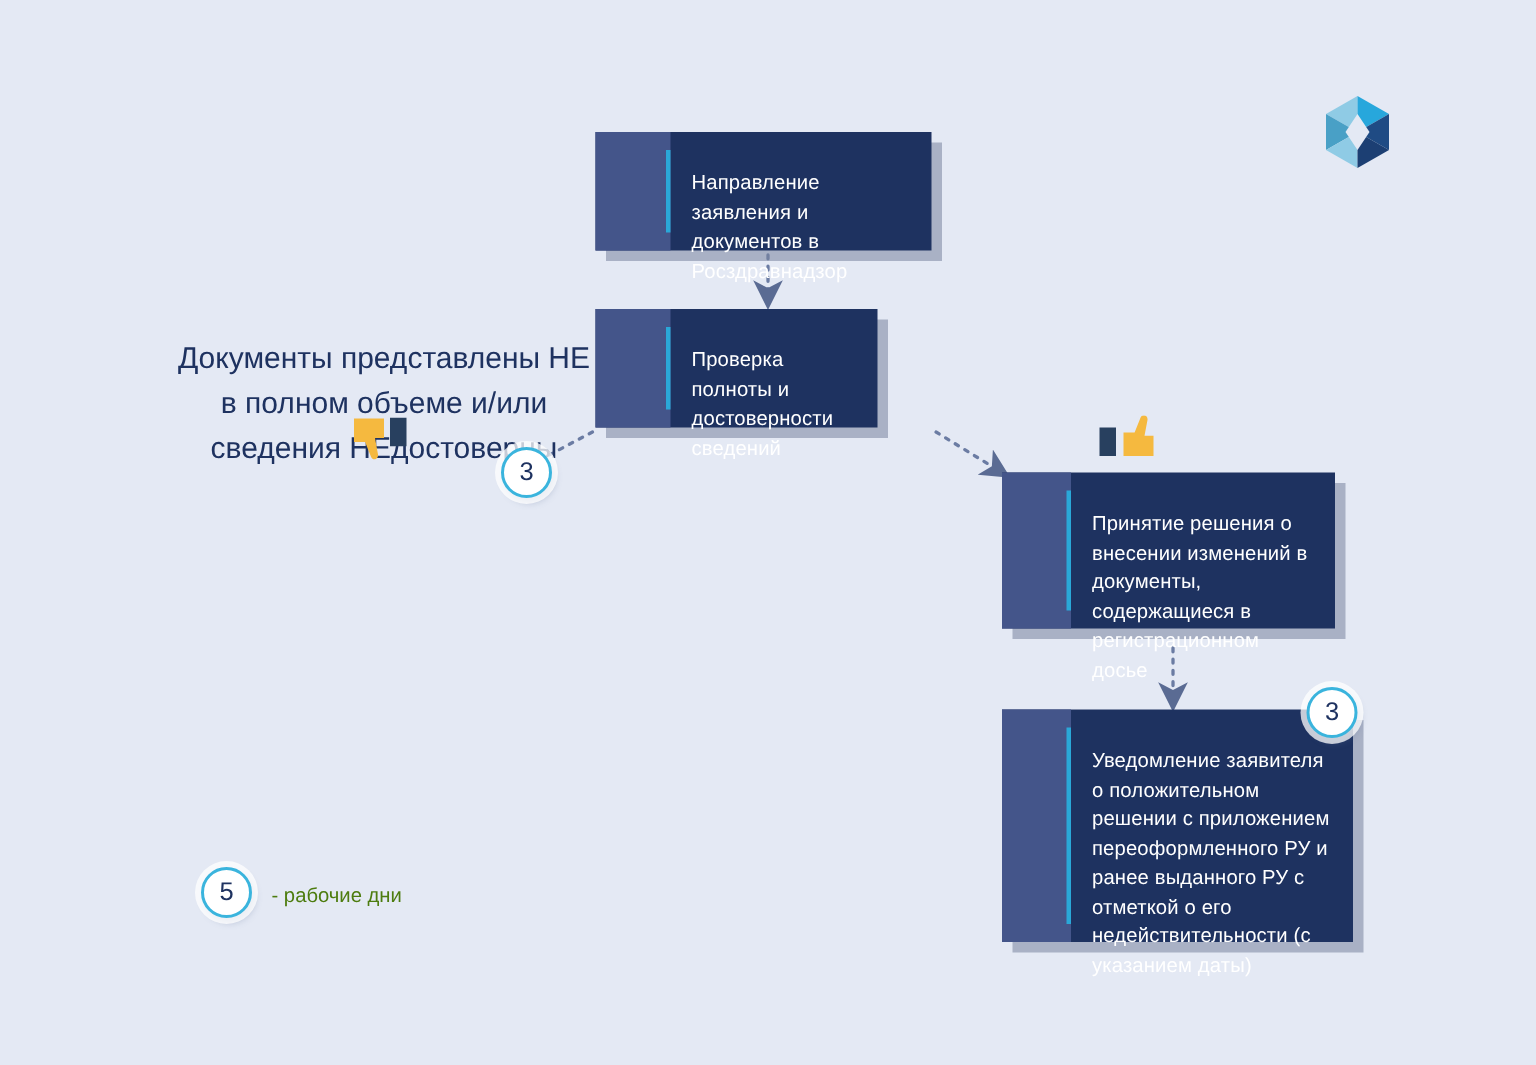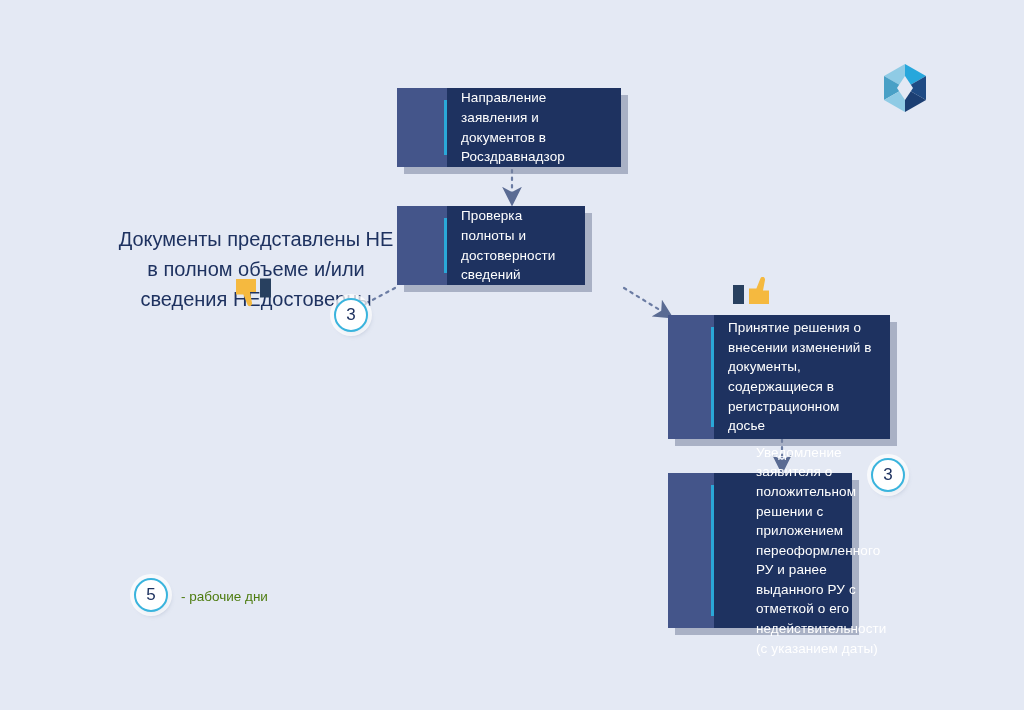--- a/index.html
+++ b/index.html
@@ -46,47 +46,48 @@
     position: absolute;
     right: 0;
     top: 12px;
     bottom: 12px;
     width: 3px;
     background: #2aa8d8;
   }
   .node .body {
     flex: 1 1 auto;
     display: flex;
-    align-items: center;
+    align-items: flex-start;
     padding: 10px 14px 10px 14px;
     box-sizing: border-box;
+    margin-top: 14px;
   }
   .node .body p {
     margin: 0;
     color: #ffffff;
     font-size: 13.5px;
     line-height: 1.45;
     letter-spacing: 0.1px;
     font-family: "Liberation Sans", sans-serif;
   }
 
   
   #node-submit     { left: 397px; top: 88px;  width: 224px; height: 79px; }
   #node-submit .left-panel { width: 50px; }
 
   #node-check      { left: 397px; top: 206px; width: 188px; height: 79px; }
   #node-check .left-panel { width: 50px; }
 
   #node-return     { left: 129px; top: 315px; width: 223px; height: 113px; }
   #node-return .left-panel { width: 46px; }
 
-  #node-amend      { left: 668px; top: 315px; width: 222px; height: 124px; }
+  #node-amend      { left: 668px; top: 315px; width: 222px; height: 104px; }
   #node-amend .left-panel { width: 46px; }
 
-  #node-notify     { left: 668px; top: 473px; width: 184px; height: 155px; gap: 28px; }
+  #node-notify     { left: 668px; top: 473px; width: 234px; height: 155px; }
   #node-notify .left-panel { width: 46px; }
 
   
   .cond-label {
     position: absolute;
     text-align: center;
     color: #1e3260;
     font-size: 20px;
     line-height: 1.5;
     font-family: Liberation Sans, sans-serif;

